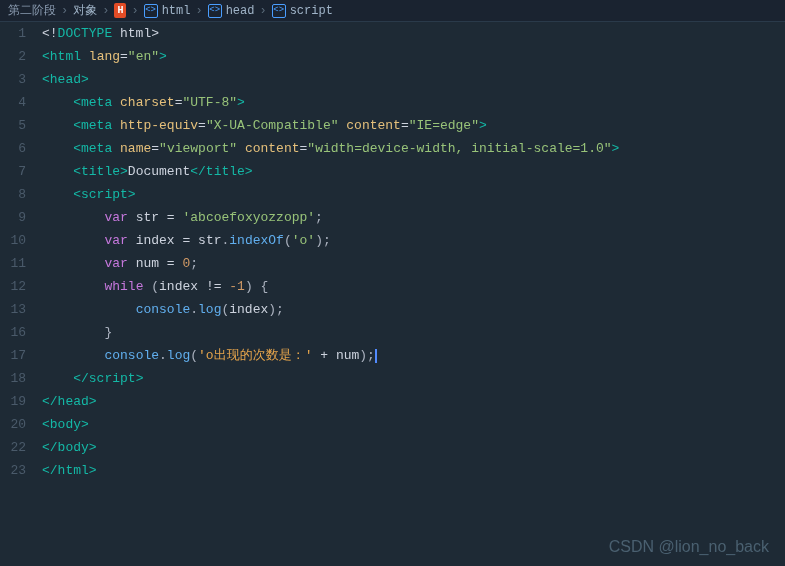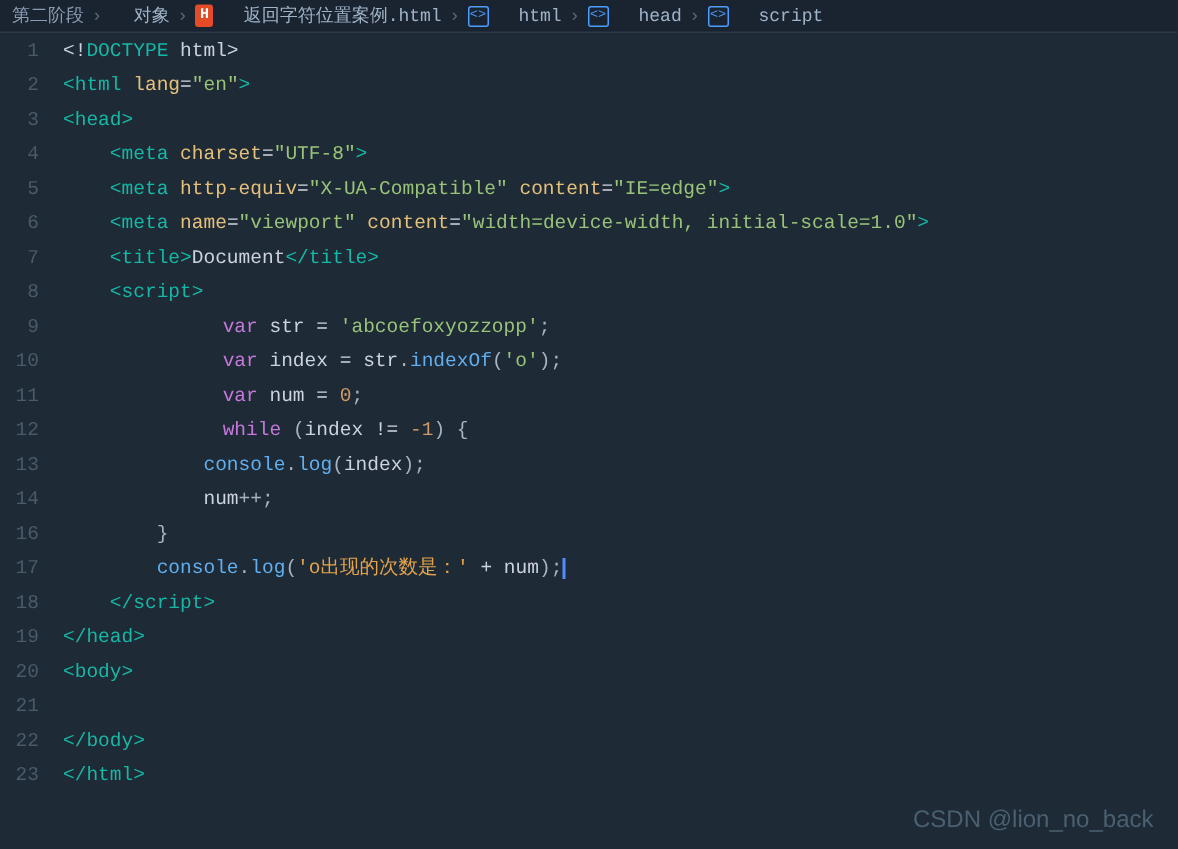--- a/index.html
+++ b/index.html
@@ -19,21 +19,21 @@
       border-bottom: 1px solid #2a3a4a;
       padding: 3px 8px;
       display: flex;
       align-items: center;
       gap: 4px;
       height: 22px;
       font-size: 12px;
       color: #8a9bb0;
     }
     .breadcrumb-bar span { color: #8a9bb0; }
-    .breadcrumb-bar .crumb { color: #a0b4c8; margin-left: 16px; }
+    .breadcrumb-bar .crumb { color: #a0b4c8; }
     .breadcrumb-bar .sep { color: #5a6a7a; margin: 0 1px; }
     .breadcrumb-bar .html5-icon {
       display: inline-block;
       background: #e34c26;
       color: white;
       font-size: 10px;
       font-weight: bold;
       padding: 0 3px;
       border-radius: 2px;
       line-height: 15px;
@@ -77,21 +77,21 @@
     }
 
     .line-content {
       flex: 1;
       white-space: pre;
       padding-left: 4px;
       font-size: 13px;
     }
 
     
-    .kw { color: #c678dd; margin-left: 44px; }         
+    .kw { color: #c678dd; }         
     .tag { color: #14b8a6; }       
     .str { color: #98c379; }        
     .str-orange { color: #e5a44b; } 
     .num-color { color: #d19a66; }  
     .punc { color: #abb2bf; }    
     .fn { color: #61afef; }         
     .plain { color: #cdd3de; }      
     .eq { color: #cdd3de; }
     .attr-name { color: #e5c07b; }  
     .attr-val { color: #98c379; }
@@ -118,21 +118,20 @@
   </style>
 </head>
 <body>
 
 <div class="breadcrumb-bar">
   <span>第二阶段</span>
   <span class="sep">›</span>
   <span class="crumb">对象</span>
   <span class="sep">›</span>
   <span class="html5-icon">H</span>
-  <span class="crumb">返回字符位置案例.html</span>
   <span class="sep">›</span>
   <span class="tag-icon">&lt;&gt;</span>
   <span class="crumb">html</span>
   <span class="sep">›</span>
   <span class="tag-icon">&lt;&gt;</span>
   <span class="crumb">head</span>
   <span class="sep">›</span>
   <span class="tag-icon">&lt;&gt;</span>
   <span class="crumb">script</span>
 </div>
@@ -197,24 +196,20 @@
   <div class="code-line">
     <span class="line-num">12</span>
     <span class="line-content">        <span class="kw">while</span> <span class="punc">(</span><span class="plain">index</span> <span class="eq">!=</span> <span class="num-color">-1</span><span class="punc">) {</span></span>
   </div>
 
   <div class="code-line">
     <span class="line-num">13</span>
     <span class="line-content">            <span class="console">console</span><span class="punc">.</span><span class="fn">log</span><span class="punc">(</span><span class="plain">index</span><span class="punc">);</span></span>
   </div>
 
-  <div class="code-line">
-    <span class="line-num">14</span>
-    <span class="line-content">            <span class="plain">num</span><span class="punc">++;</span></span>
-  </div>
 
 
   <div class="code-line">
     <span class="line-num">16</span>
     <span class="line-content">        <span class="punc">}</span></span>
   </div>
 
   <div class="code-line">
     <span class="line-num">17</span>
     <span class="line-content">        <span class="console">console</span><span class="punc">.</span><span class="fn">log</span><span class="punc">(</span><span class="str-orange">'o出现的次数是：'</span> <span class="eq">+</span> <span class="plain">num</span><span class="punc">);</span><span class="cursor-end"></span></span>
@@ -228,24 +223,20 @@
   <div class="code-line">
     <span class="line-num">19</span>
     <span class="line-content"><span class="tag">&lt;/head&gt;</span></span>
   </div>
 
   <div class="code-line">
     <span class="line-num">20</span>
     <span class="line-content"><span class="tag">&lt;body&gt;</span></span>
   </div>
 
-  <div class="code-line">
-    <span class="line-num">21</span>
-    <span class="line-content"> </span>
-  </div>
 
   <div class="code-line">
     <span class="line-num">22</span>
     <span class="line-content"><span class="tag">&lt;/body&gt;</span></span>
   </div>
 
   <div class="code-line">
     <span class="line-num">23</span>
     <span class="line-content"><span class="tag">&lt;/html&gt;</span></span>
   </div>

